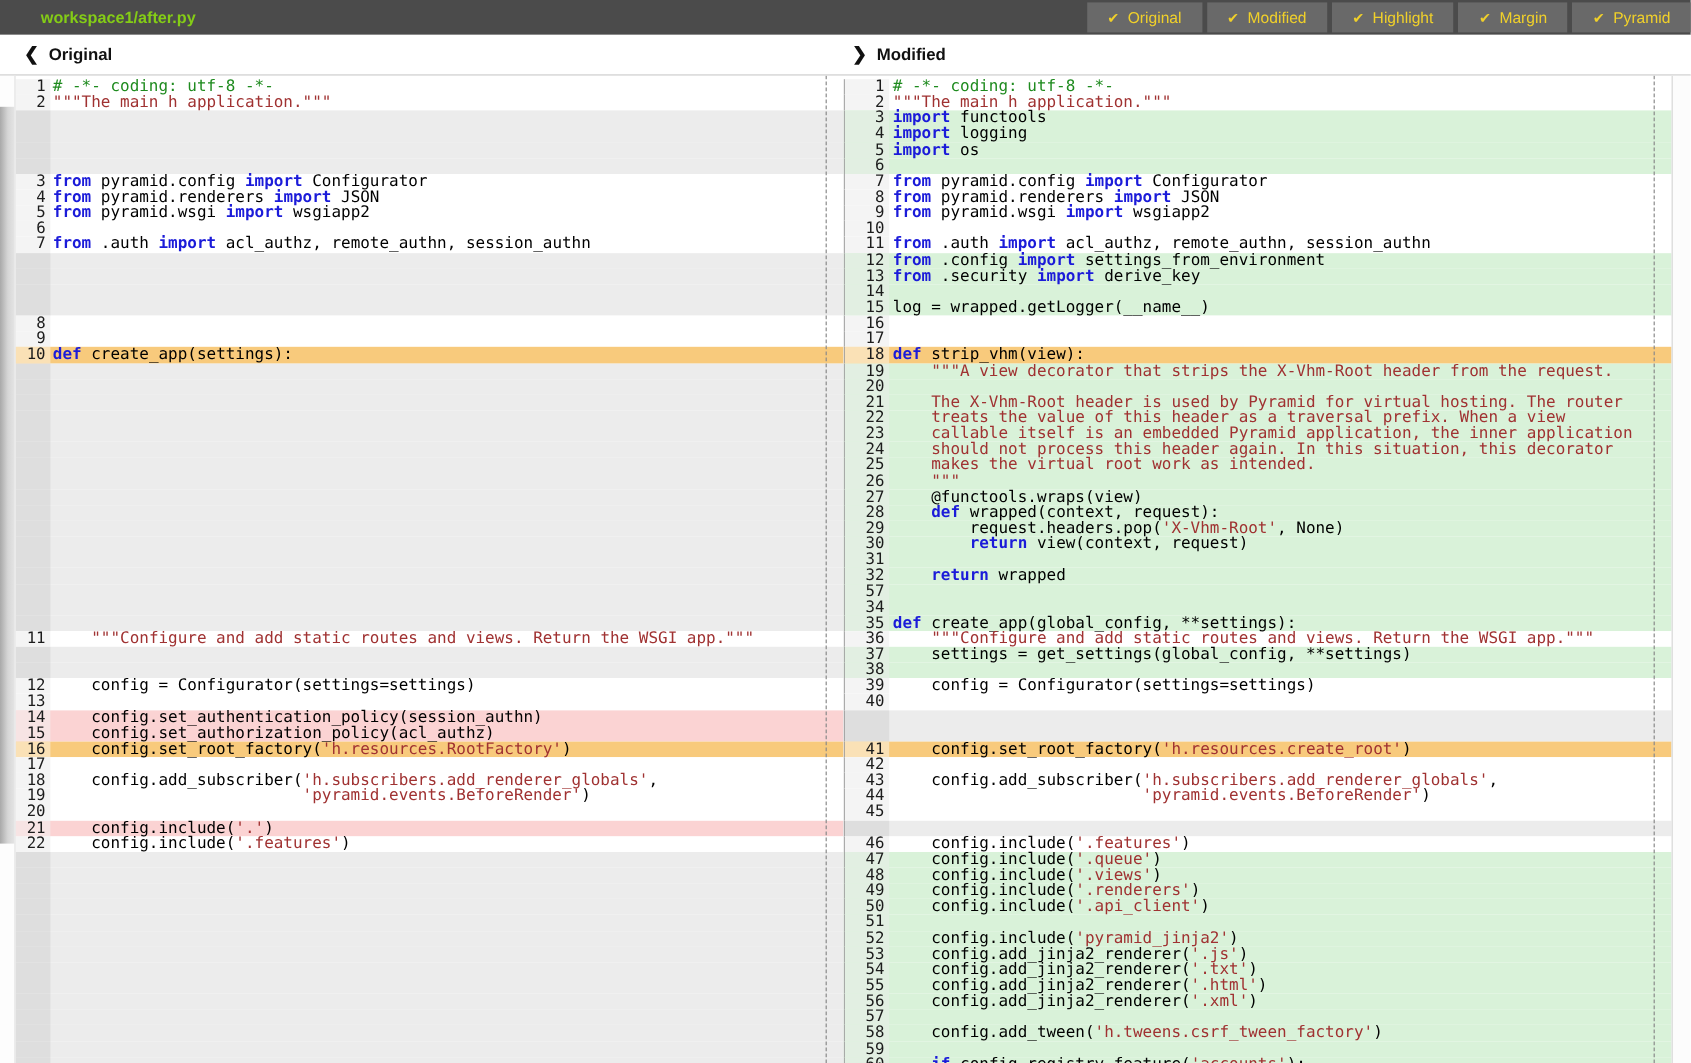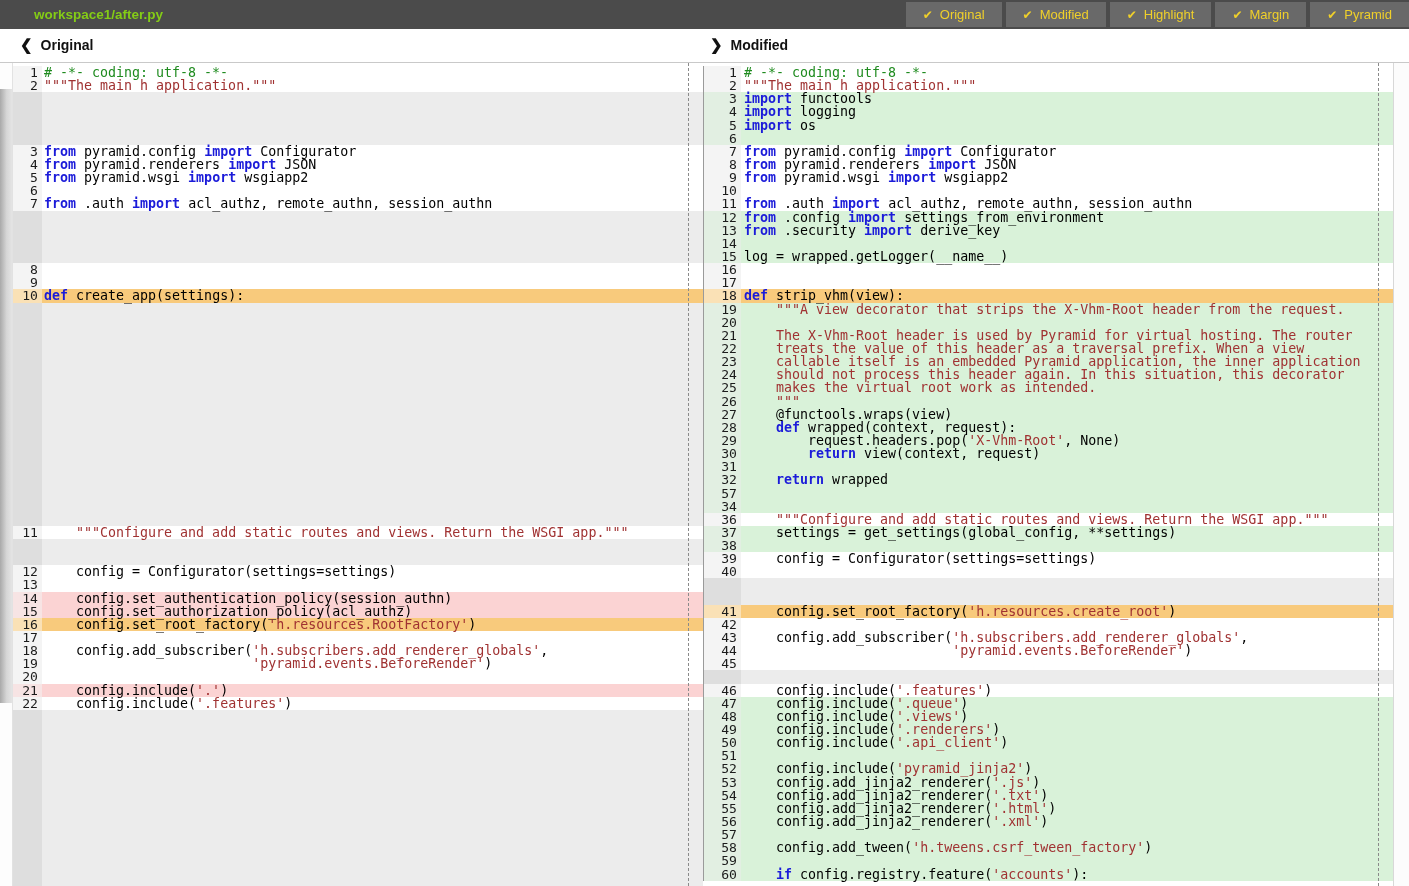--- a/index.html
+++ b/index.html
@@ -515,20 +515,24 @@
             <div class="code"><span class="t-p">    </span><span class="t-k">return</span><span class="t-p"> wrapped</span></div>
           </div>
           <div class="row add">
             <div class="gut">57</div>
             <div class="code"></div>
           </div>
           <div class="row add">
             <div class="gut">34</div>
             <div class="code"></div>
           </div>
+          <div class="row add">
+            <div class="gut">35</div>
+            <div class="code"><span class="t-k">def</span><span class="t-p"> create_app(global_config, **settings):</span></div>
+          </div>
           <div class="row norm">
             <div class="gut">36</div>
             <div class="code"><span class="t-p">    </span><span class="t-s">"""Configure and add static routes and views. Return the WSGI app."""</span></div>
           </div>
           <div class="row add">
             <div class="gut">37</div>
             <div class="code"><span class="t-p">    settings = get_settings(global_config, **settings)</span></div>
           </div>
           <div class="row add">
             <div class="gut">38</div>

